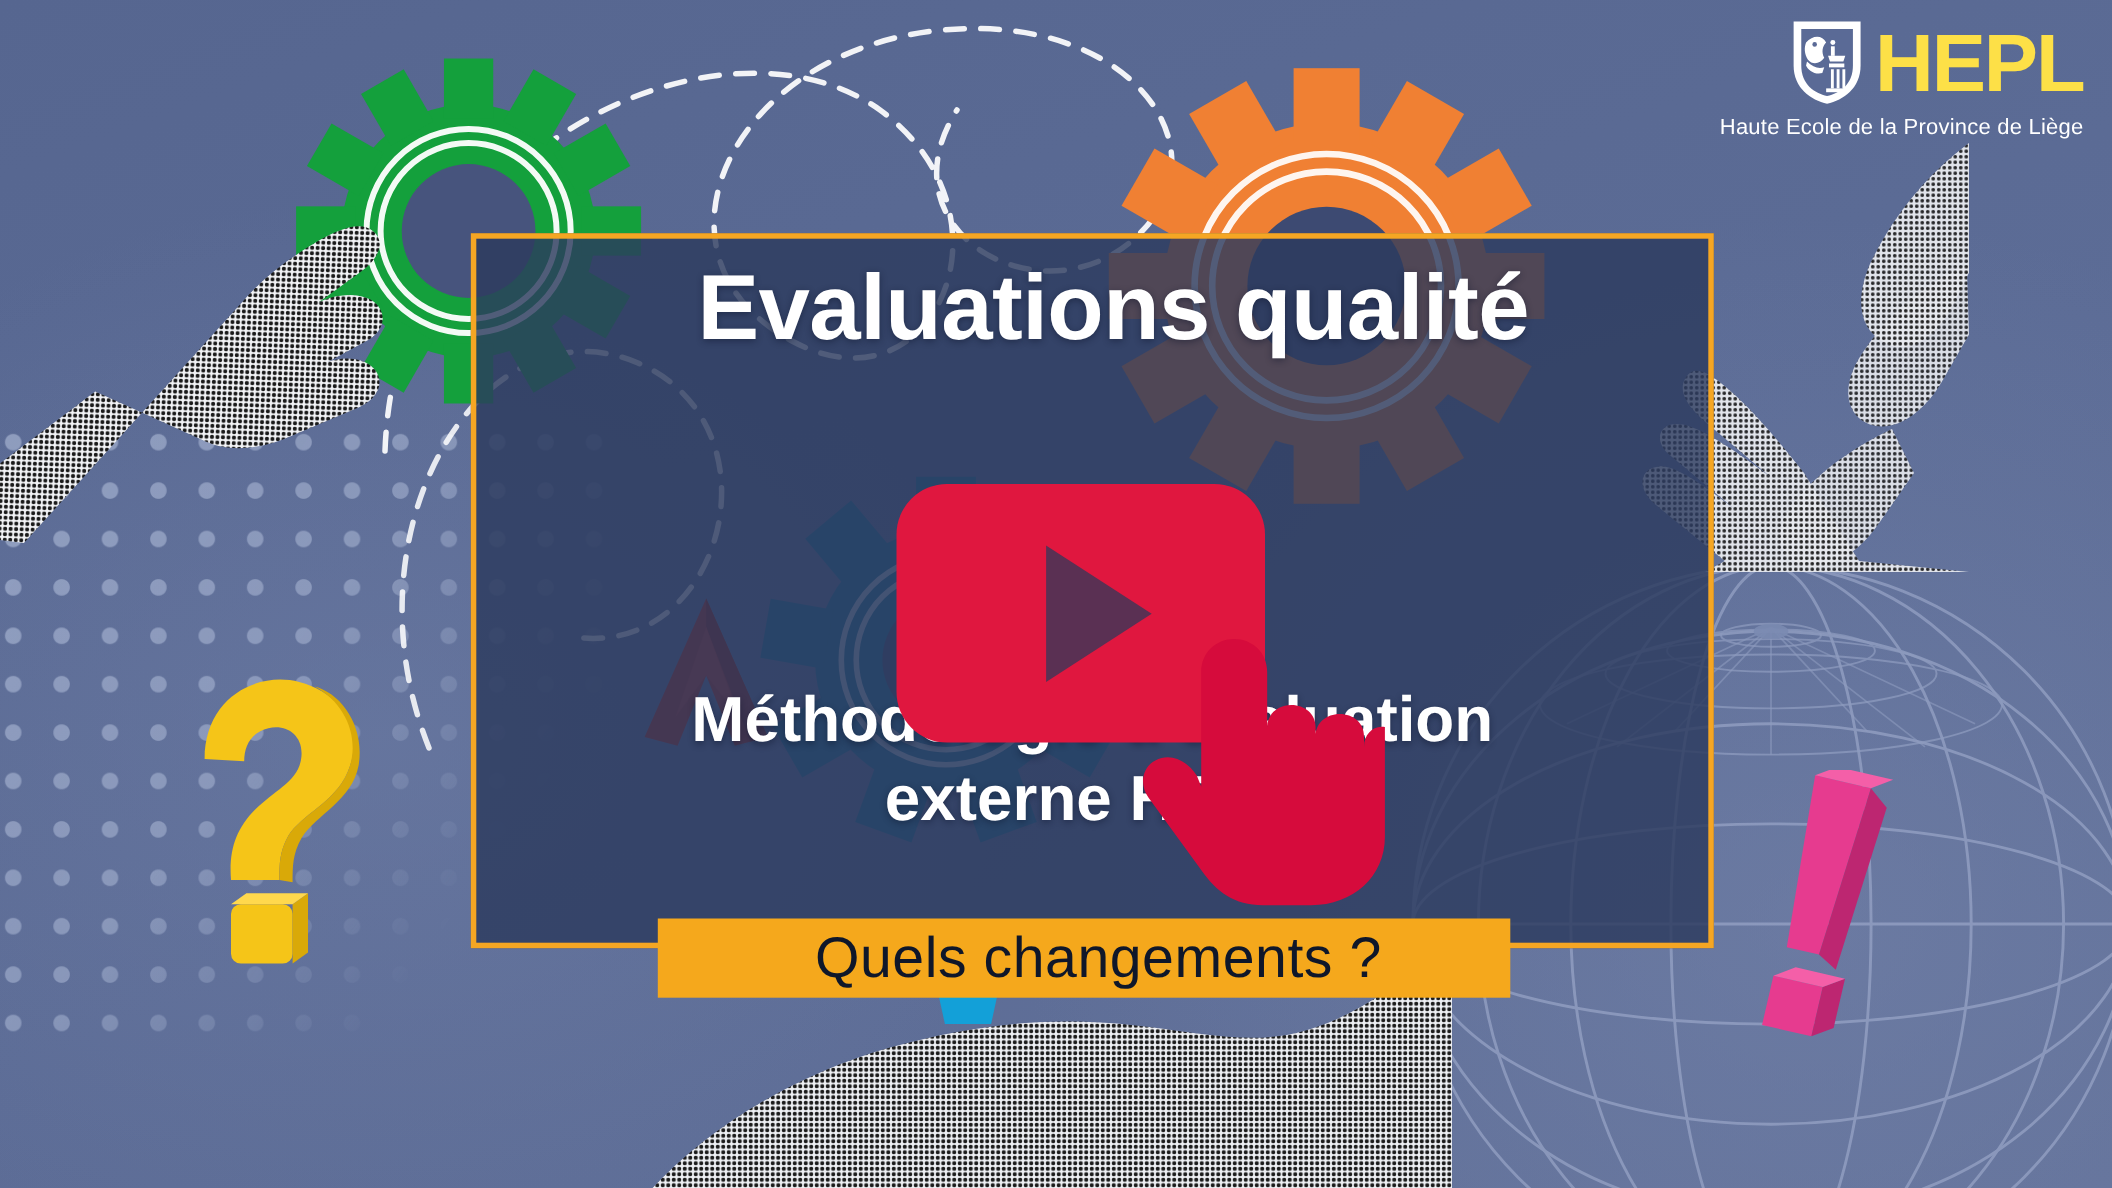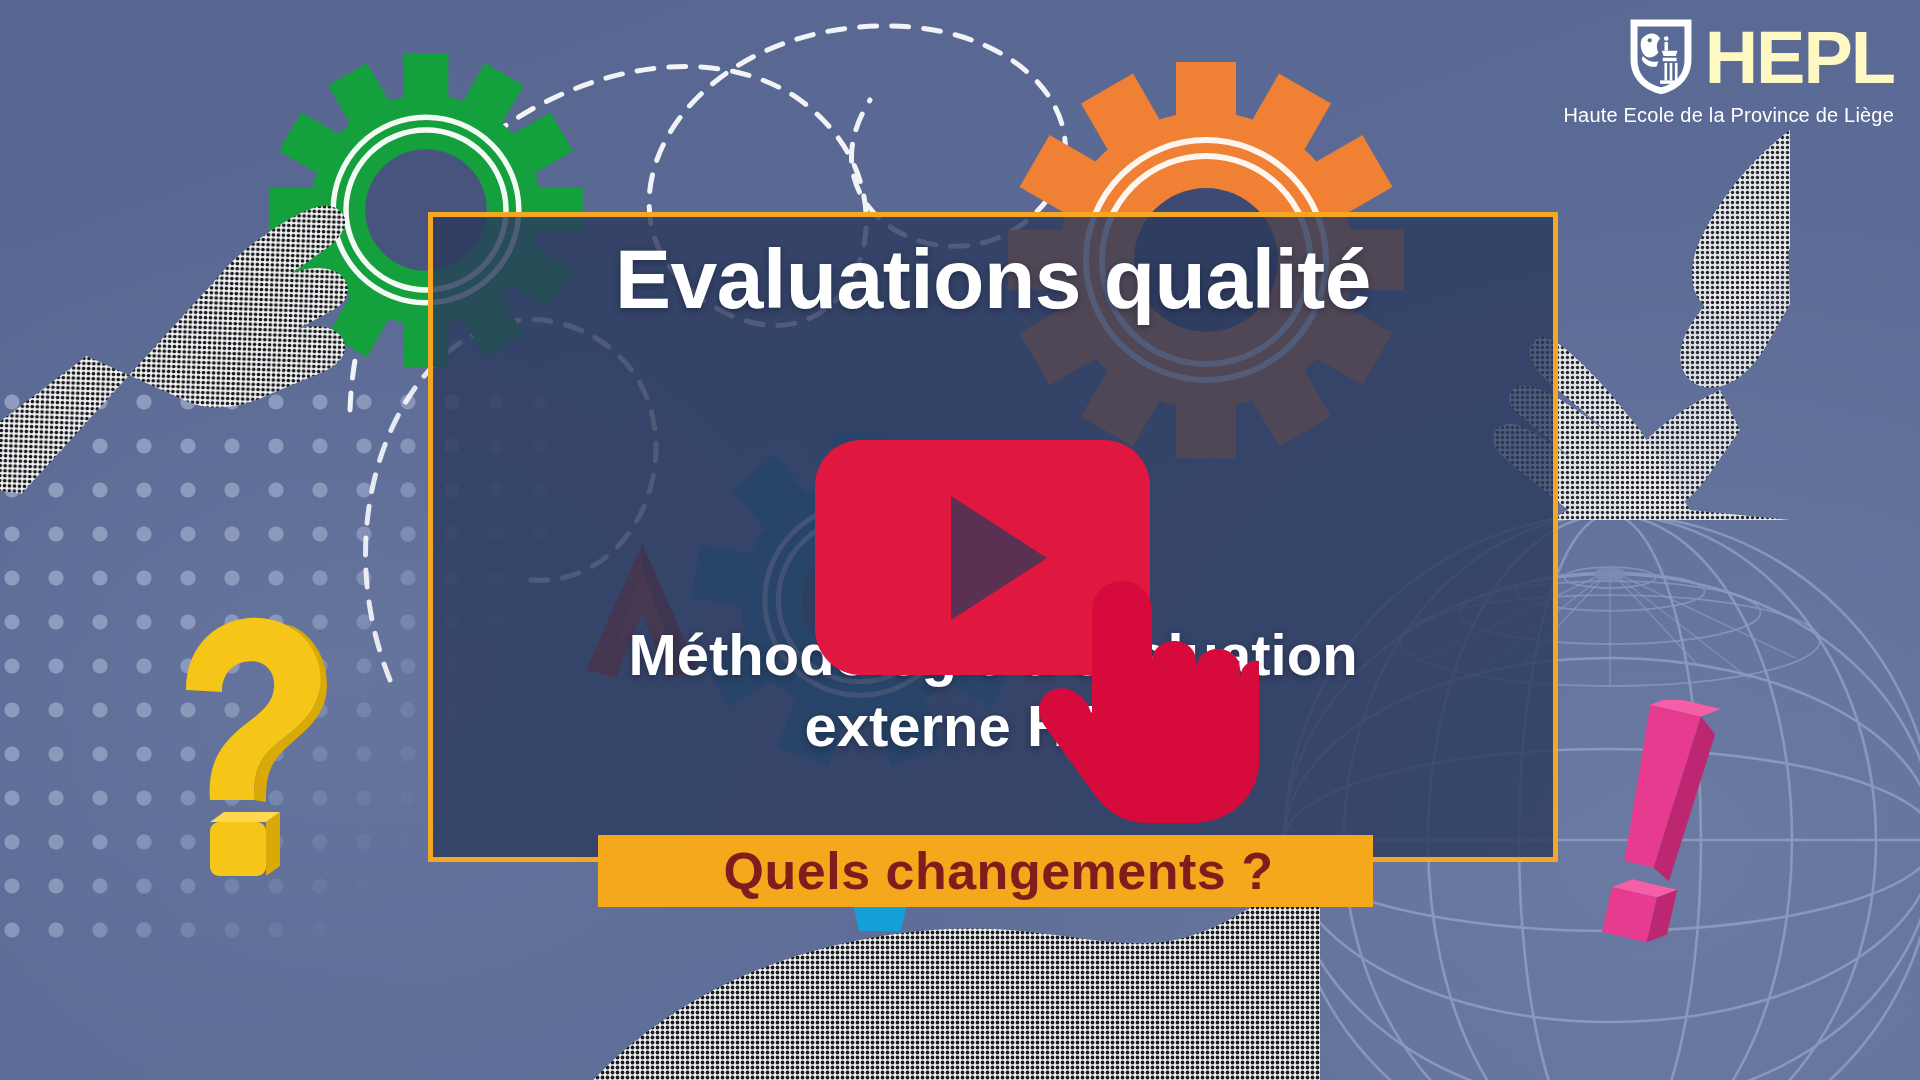--- a/index.html
+++ b/index.html
@@ -62,21 +62,21 @@
   
   .frame {
     position:absolute; left:428px; top:212px; width:1130px; height:650px;
     border:5px solid #f5a623;
     background: rgba(44,58,94,.82);
     box-sizing: border-box;
   }
 
   .title-wrap {
     position:absolute; left:428px; top:232px; width:1130px;
-    text-align:center; z-index:6; pointer-events:none;
+    text-align:center; z-index:6; pointer-events:none;padding-left:19px;
   }
   .title {
     color:#ffffff; font-weight:bold; font-size:84px; line-height:1.12;
     letter-spacing:-0.5px; margin:0;
     text-shadow:0 2px 7px rgba(10,18,40,.45);
   }
   .subtitle-wrap {
     position:absolute; left:428px; top:620px; width:1130px;
     text-align:center; z-index:6; pointer-events:none;
   }
@@ -85,21 +85,21 @@
     text-shadow:0 2px 7px rgba(10,18,40,.45);
   }
 
   
   .banner {
     position:absolute; left:598px; top:835px; width:775px; height:72px;
     background:#f5a81c; z-index:9;
     display:flex; align-items:center; justify-content:center;
   }
   .banner span {
-    color:#7f1d1d; font-weight:bold; font-size:52px; letter-spacing:.5px;
+    color:#0f172a; font-weight:normal; font-size:52px; letter-spacing:.5px;
     white-space:nowrap;
     margin-left:26px;
   }
 
   
   .play-btn {
     position:absolute; left:815px; top:440px; width:335px; height:235px;
     background:#e0173f; border-radius:46px; z-index:12;
     display:flex; align-items:center; justify-content:center;
   }
@@ -111,21 +111,21 @@
     margin-left: 32px;
   }
 
   
   .cursor-hand { position:absolute; left:1030px; top:565px; width:230px; height:260px; z-index:13; }
 
   
   .logo { position:absolute; right:26px; top:16px; z-index:20; text-align:center; }
   .logo-row { display:flex; align-items:center; justify-content:flex-end; gap:10px; }
   .logo-word {
-    color:#fef9c3; font-weight:bold; font-size:74px; letter-spacing:-2px;
+    color:#fde047; font-weight:bold; font-size:74px; letter-spacing:-2px;
     line-height:.95; font-family:"Liberation Sans", sans-serif;
   }
   .logo-tag {
     color:#ffffff; font-size:20px; margin-top:4px; letter-spacing:.2px;
     font-family:"Liberation Sans", sans-serif;
   }
 </style>
 </head>
 <body>
 

